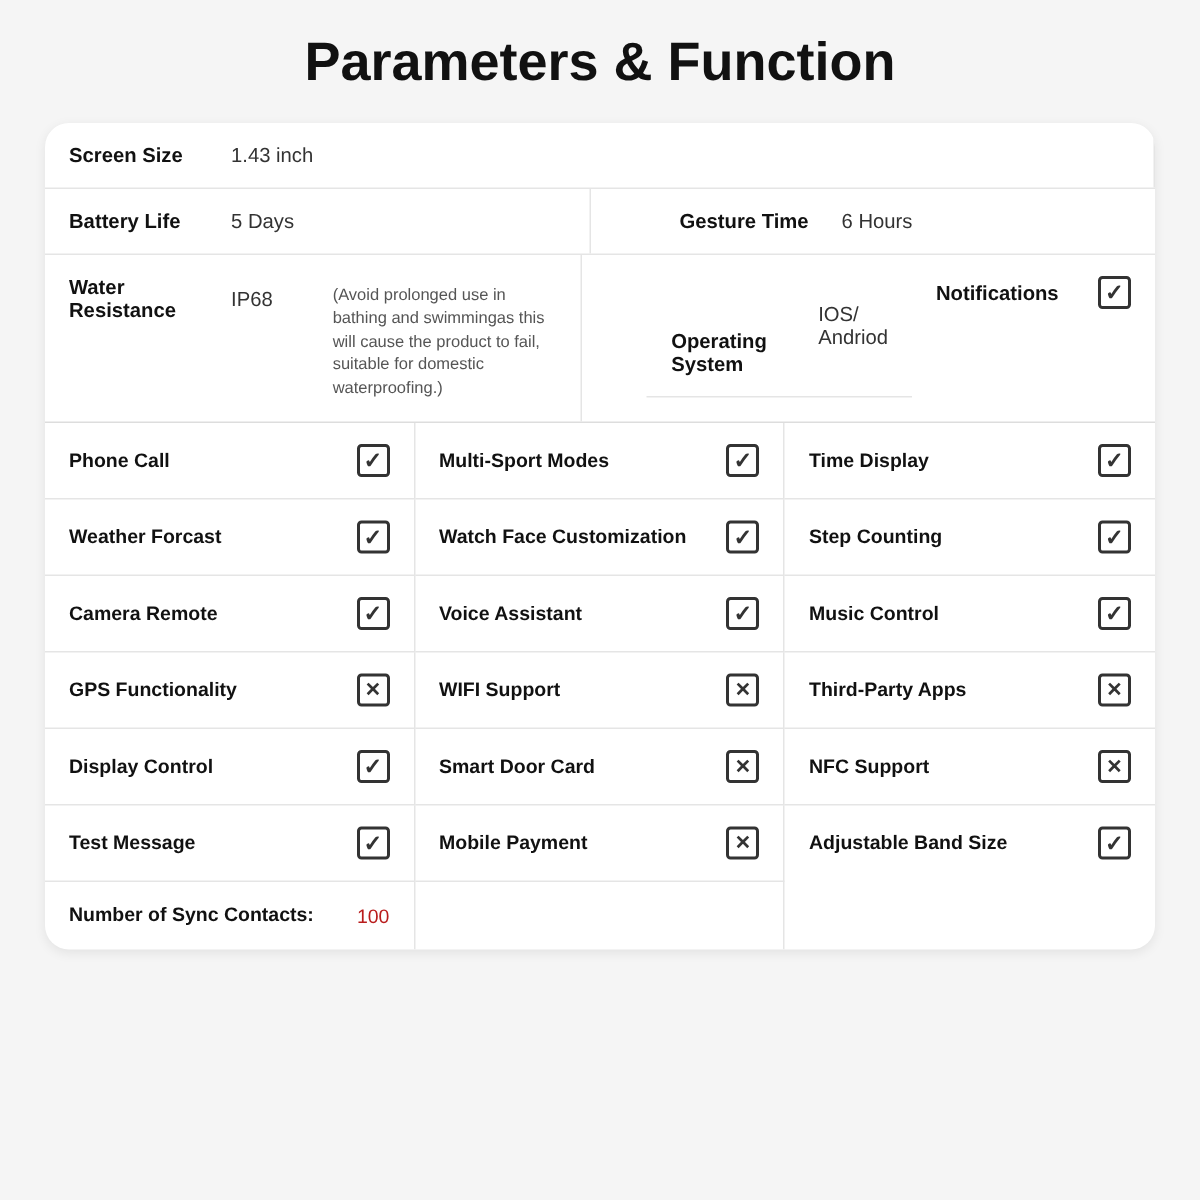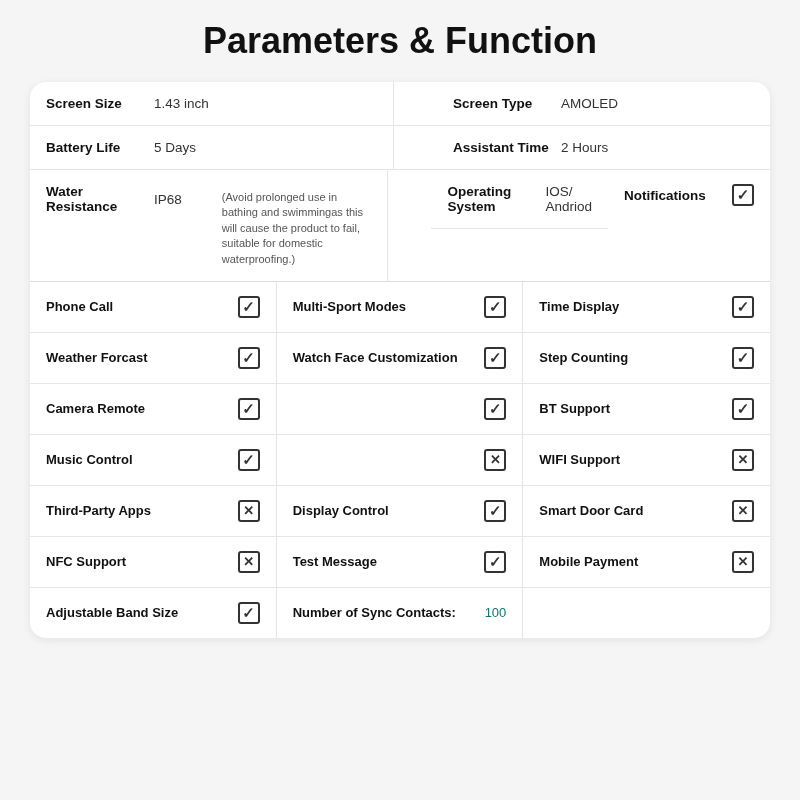--- a/index.html
+++ b/index.html
@@ -75,21 +75,21 @@
       align-items: flex-start;
     }
     
     .features-section {
       display: grid;
       grid-template-columns: 1fr 1fr 1fr;
     }
     .feature-cell {
       display: flex;
       align-items: center;
-      justify-content: flex-end;
+      justify-content: flex-start;
       padding: 14px 16px;
       border-bottom: 1px solid #e5e5e5;
       border-right: 1px solid #e5e5e5;
     }
     .feature-cell:nth-child(3n) {
       border-right: none;
     }
     .feature-label {
       font-weight: 700;
       font-size: 13px;
@@ -115,21 +115,21 @@
       font-size: 15px;
       font-weight: 700;
     }
     .check-no::after {
       content: '✕';
       font-size: 13px;
       font-weight: 700;
     }
     .feature-value {
       font-size: 13px;
-      color: #0f766e;
+      color: #b91c1c;
       font-weight: 400;
     }
     .last-row-cell {
       border-bottom: none;
     }
   </style>
 </head>
 <body>
 
 <div class="page">
@@ -137,48 +137,44 @@
 
   <div class="card">
 
     <div class="specs-section">
 
       <div class="specs-row">
         <div class="spec-cell" style="flex:1.1; border-right:1px solid #e5e5e5;">
           <span class="spec-label">Screen Size</span>
           <span class="spec-value">1.43 inch</span>
         </div>
-        <div class="spec-cell" style="flex:1;">
-          <span class="spec-label">Screen Type</span>
-          <span class="spec-value">AMOLED</span>
-        </div>
       </div>
 
       <div class="specs-row">
         <div class="spec-cell" style="flex:1.1; border-right:1px solid #e5e5e5;">
           <span class="spec-label">Battery Life</span>
           <span class="spec-value">5 Days</span>
         </div>
         <div class="spec-cell" style="flex:1;">
-          <span class="spec-label">Assistant Time</span>
-          <span class="spec-value">2 Hours</span>
+          <span class="spec-label">Gesture Time</span>
+          <span class="spec-value">6 Hours</span>
         </div>
       </div>
 
       <div class="specs-row">
         <div class="spec-cell spec-cell-stack" style="flex:1.1; border-right:1px solid #e5e5e5; align-items:flex-start;">
           <div style="display:flex; align-items:center;">
             <span class="spec-label">Water Resistance</span>
             <span class="spec-value">IP68</span>
           </div>
           <p class="spec-note" style="margin-top:6px;margin-left:40px;">(Avoid prolonged use in bathing and swimmingas this will cause the product to fail, suitable for domestic waterproofing.)</p>
         </div>
         <div class="spec-cell spec-cell-stack" style="flex:1; padding:0; border-right:none;">
           <div style="display:flex; align-items:center; padding:14px 16px; border-bottom:1px solid #e5e5e5; width:100%;">
-            <span class="spec-label" style="min-width:90px;">Operating System</span>
+            <span class="spec-label" style="min-width:90px;margin-top:36px;">Operating System</span>
             <span class="spec-value">IOS/ Andriod</span>
           </div>
           <div style="display:flex; align-items:center; padding:14px 16px; width:100%;">
             <span class="spec-label" style="flex:1;">Notifications</span>
             <div class="checkbox check-yes"></div>
           </div>
         </div>
       </div>
     </div>
 
@@ -208,32 +204,30 @@
       <div class="feature-cell">
         <span class="feature-label">Step Counting</span>
         <div class="checkbox check-yes"></div>
       </div>
 
       <div class="feature-cell">
         <span class="feature-label">Camera Remote</span>
         <div class="checkbox check-yes"></div>
       </div>
       <div class="feature-cell">
-        <div class="checkbox check-yes"></div>
-      </div>
-      <div class="feature-cell">
-        <span class="feature-label">BT Support</span>
+        <span class="feature-label">Voice Assistant</span>
         <div class="checkbox check-yes"></div>
       </div>
 
       <div class="feature-cell">
         <span class="feature-label">Music Control</span>
         <div class="checkbox check-yes"></div>
       </div>
       <div class="feature-cell">
+        <span class="feature-label">GPS Functionality</span>
         <div class="checkbox check-no"></div>
       </div>
       <div class="feature-cell">
         <span class="feature-label">WIFI Support</span>
         <div class="checkbox check-no"></div>
       </div>
 
       <div class="feature-cell">
         <span class="feature-label">Third-Party Apps</span>
         <div class="checkbox check-no"></div>

